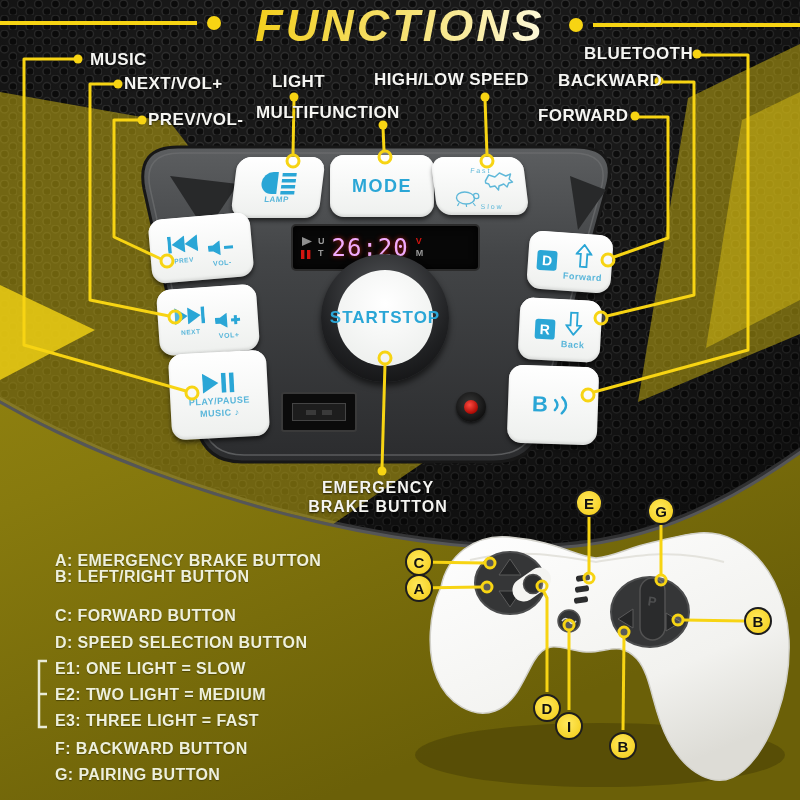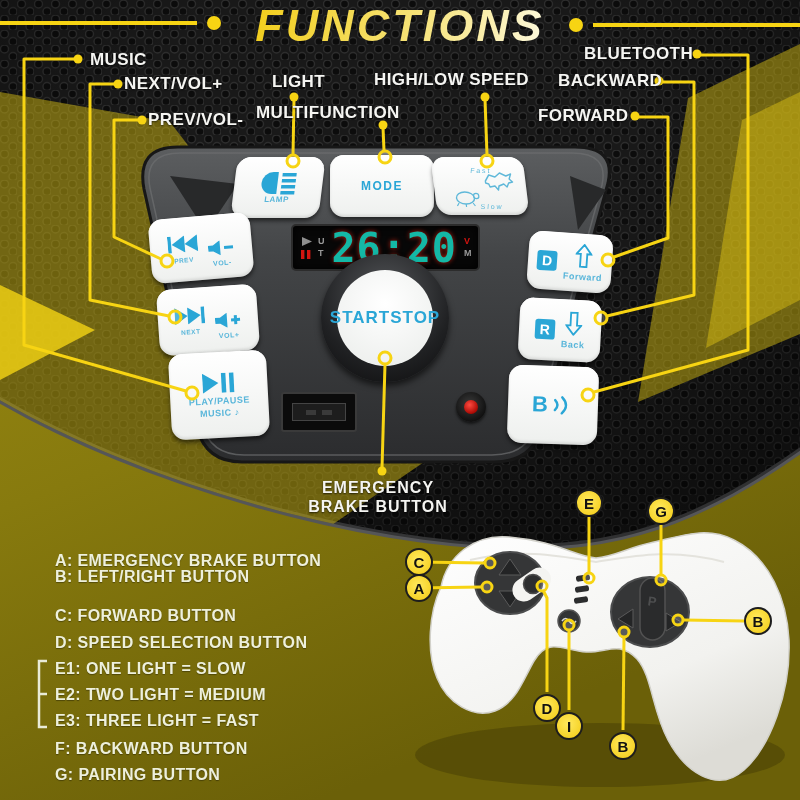--- a/index.html
+++ b/index.html
@@ -18,21 +18,21 @@
     background:linear-gradient(100deg,#f2cd18 10%,#f6e37a 55%,#fffef2 95%);
     -webkit-background-clip:text;background-clip:text;color:transparent;
   }
   .btn{position:absolute;z-index:3;background:linear-gradient(180deg,#ffffff,#eef0ee);
        border-radius:14px;box-shadow:0 3px 4px rgba(0,0,0,.55), inset 0 -2px 3px rgba(0,0,0,.10), inset 0 1px 0 #fff;}
   .tiny{font-size:8px;font-weight:bold;color:#59b6da;letter-spacing:.5px;}
   .btxt{font-weight:bold;color:#2aa6d6;}
   
   #display{position:absolute;left:291px;top:224px;width:185px;height:43px;background:#070707;
     border-radius:5px;border:2px solid #2c2c2c;z-index:3;display:flex;align-items:center;box-shadow:inset 0 0 8px #000;}
-  #digits{font-family:"DejaVu Sans Mono", monospace;font-weight:bold;font-size:40px;color:#14b8a6;
+  #digits{font-family:"DejaVu Sans Mono", monospace;font-weight:normal;font-size:24px;color:#f0abfc;
     letter-spacing:1px;text-shadow:0 0 5px rgba(255,40,20,.7);line-height:1;}
   .dcol{display:flex;flex-direction:column;justify-content:center;gap:3px;font-size:9px;font-weight:bold;line-height:1;}
   
   #startring{position:absolute;left:321px;top:254px;width:128px;height:128px;border-radius:50%;z-index:3;
     background:radial-gradient(circle at 50% 32%,#55575a,#202123 62%,#0c0c0d 100%);
     box-shadow:0 4px 6px rgba(0,0,0,.6);}
   #startbtn{position:absolute;left:16px;top:16px;width:96px;height:96px;border-radius:50%;
     background:radial-gradient(circle at 50% 35%,#ffffff,#eef0ee 80%);
     display:flex;flex-direction:row;align-items:center;justify-content:center;}
   #startbtn .ss{font-size:17px;font-weight:bold;color:#2aa6d6;letter-spacing:1px;line-height:1.15;}
@@ -168,21 +168,21 @@
     <path d="M14,1 A11,11 0 0 0 14,23 L19,23 L19,1 Z" fill="#2aa6d6"></path>
     <rect x="23" y="2" width="14" height="3.4" fill="#2aa6d6"></rect>
     <rect x="23" y="8" width="14" height="3.4" fill="#2aa6d6"></rect>
     <rect x="23" y="14" width="14" height="3.4" fill="#2aa6d6"></rect>
     <rect x="23" y="20" width="14" height="3.4" fill="#2aa6d6"></rect>
   </svg>
   <span class="tiny">LAMP</span>
 </div>
 
 <div class="btn" style="left:330px;top:155px;width:104px;height:62px;display:flex;align-items:center;justify-content:center;">
-  <span class="btxt" style="font-size:12px;letter-spacing:1.5px;">MODE</span>
+  <span class="btxt" style="font-size:18px;letter-spacing:1.5px;">MODE</span>
 </div>
 
 <div class="btn" style="left:434px;top:157px;width:92px;height:58px;transform:skewX(7deg);">
   <svg width="92" height="58" viewBox="0 0 92 58">
     <text x="38" y="16" font-size="7" fill="#5fb8d9" font-style="italic">F a s t</text>
     <path d="M52,24 l4,-6 6,2 5,-4 6,3 5,-2 -2,5 3,3 -4,1 -2,4 -3,-3 -5,2 -1,4 -3,-4 -5,1 -1,-3 -3,-1 z" fill="none" stroke="#5fb8d9" stroke-width="1.4" stroke-linejoin="round"></path>
     <ellipse cx="30" cy="41" rx="9" ry="6" fill="none" stroke="#5fb8d9" stroke-width="1.4"></ellipse>
     <circle cx="41" cy="39" r="2.6" fill="none" stroke="#5fb8d9" stroke-width="1.2"></circle>
     <path d="M23,46 l-2,3 M30,47 l0,3 M37,46 l2,3" stroke="#5fb8d9" stroke-width="1.2"></path>
     <text x="44" y="52" font-size="7" fill="#5fb8d9" font-style="italic">S l o w</text>

